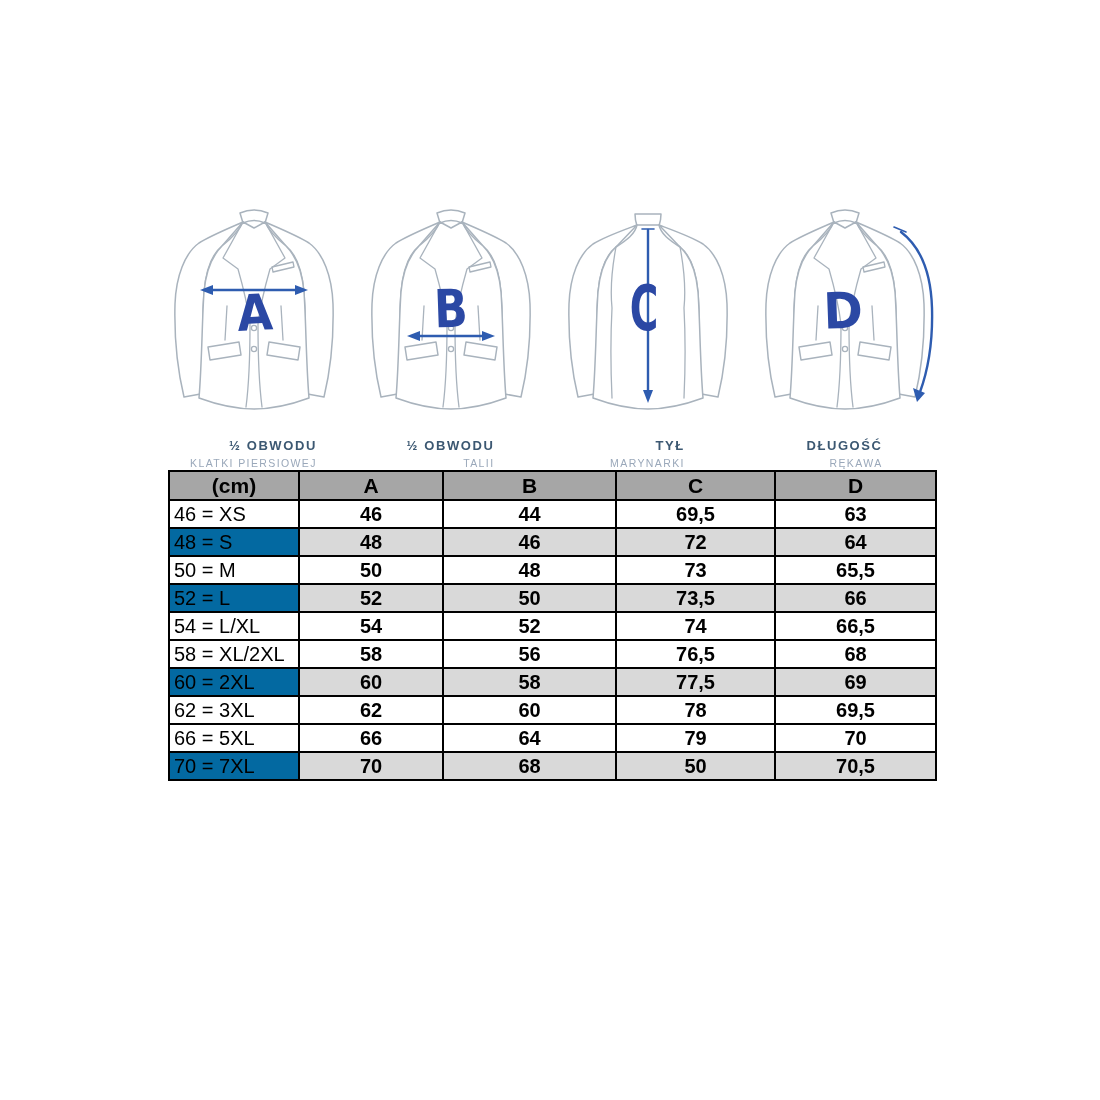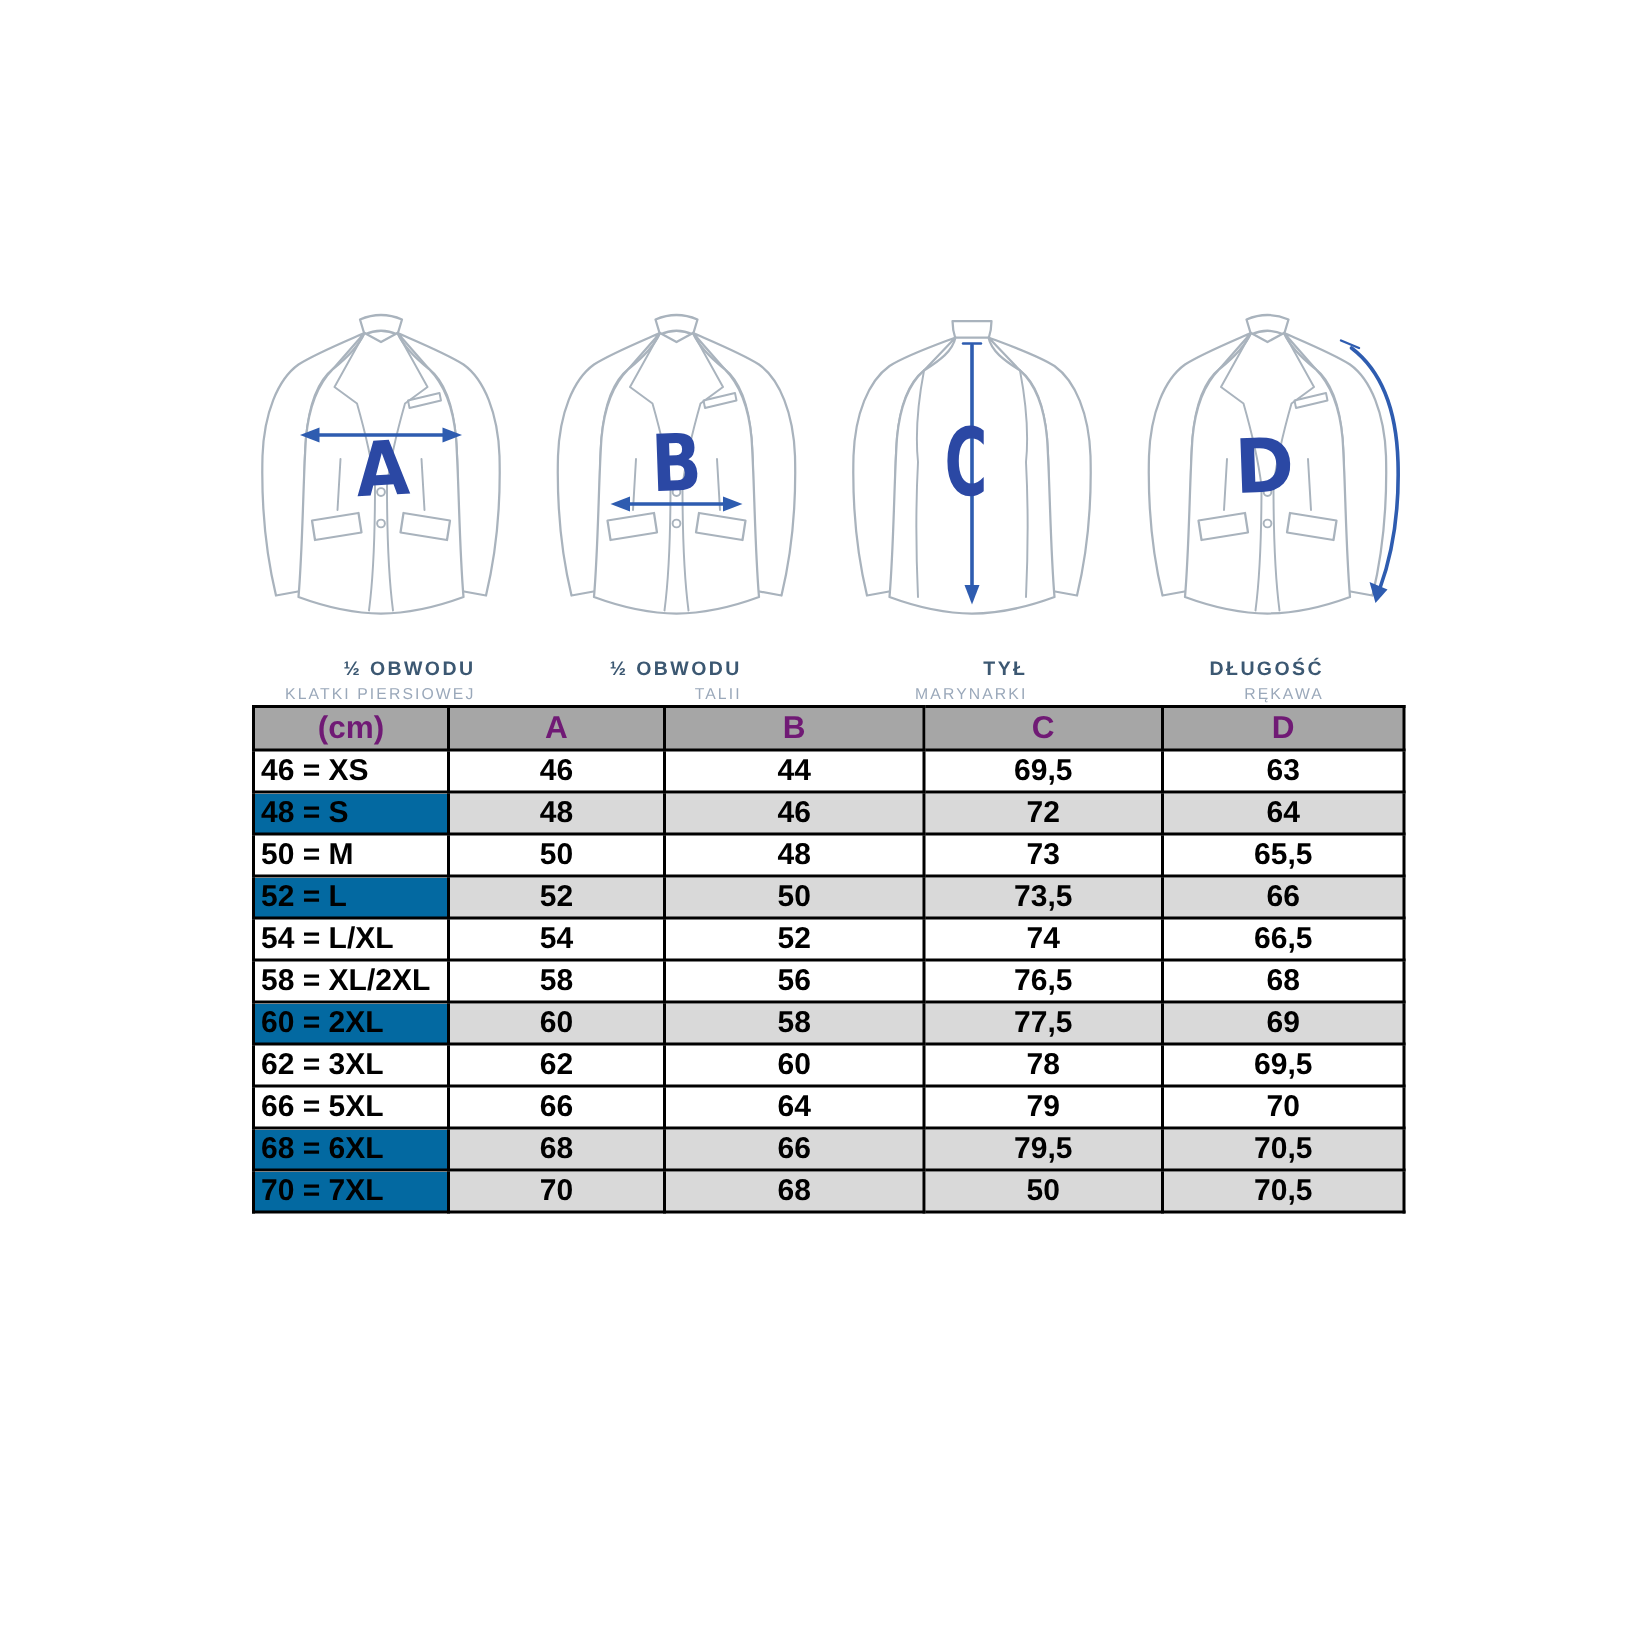--- a/index.html
+++ b/index.html
@@ -20,23 +20,23 @@
   .letter-d{left:49%;top:50%;transform:translate(-50%,-50%) rotate(-2deg) scale(0.95,1.0);}
   .dlabel{margin-top:22px;text-align:right;}
   .dlabel .l1{font-size:13px;font-weight:bold;color:#3c5872;letter-spacing:1.6px;}
   .dlabel .l2{font-size:10.5px;color:#9aa8ba;letter-spacing:1.4px;margin-top:4px;}
   .dash{width:22px;height:3px;background:#b7c1cb;margin:8px auto 0;}
 
   
   table.size-table{position:absolute;left:168px;top:470px;width:767px;
         border-collapse:collapse;table-layout:fixed;}
   .size-table th,.size-table td{border:2px solid #000;padding:0;overflow:hidden;white-space:nowrap;}
-  .size-table th{height:27px;background:#a6a6a6;font-size:21px;font-weight:bold;text-align:center;color:#701a75;}
+  .size-table th{height:27px;background:#a6a6a6;font-size:21px;font-weight:bold;text-align:center;color:#000000;}
   .size-table td{height:26px;font-size:20px;color:#000;background:#fff;}
-  td.size{font-weight:bold;text-align:left;padding-left:4px;}
+  td.size{font-weight:normal;text-align:left;padding-left:4px;}
   td.val{text-align:center;font-weight:bold;}
   tr.shaded td.size{background:#0369a1;}
   tr.shaded td.val{background:#d9d9d9;}
 
   .jl{stroke:#a9b3bd;stroke-width:1.5;fill:#fff;stroke-linejoin:round;stroke-linecap:round;}
   .jd{stroke:#a9b3bd;stroke-width:1.3;fill:none;stroke-linejoin:round;stroke-linecap:round;}
   .ar{stroke:#2e5cb0;stroke-width:2.4;fill:none;stroke-linecap:round;}
   .ah{fill:#2e5cb0;stroke:none;}
 </style>
 </head>
@@ -226,27 +226,20 @@
         <td class="val">69,5</td>
       </tr>
       <tr>
         <td class="size">66 = 5XL</td>
         <td class="val">66</td>
         <td class="val">64</td>
         <td class="val">79</td>
         <td class="val">70</td>
       </tr>
       <tr class="shaded">
-        <td class="size">68 = 6XL</td>
-        <td class="val">68</td>
-        <td class="val">66</td>
-        <td class="val">79,5</td>
-        <td class="val">70,5</td>
-      </tr>
-      <tr class="shaded">
         <td class="size">70 = 7XL</td>
         <td class="val">70</td>
         <td class="val">68</td>
         <td class="val">50</td>
         <td class="val">70,5</td>
       </tr>
     </tbody>
   </table>
 
 </div>

